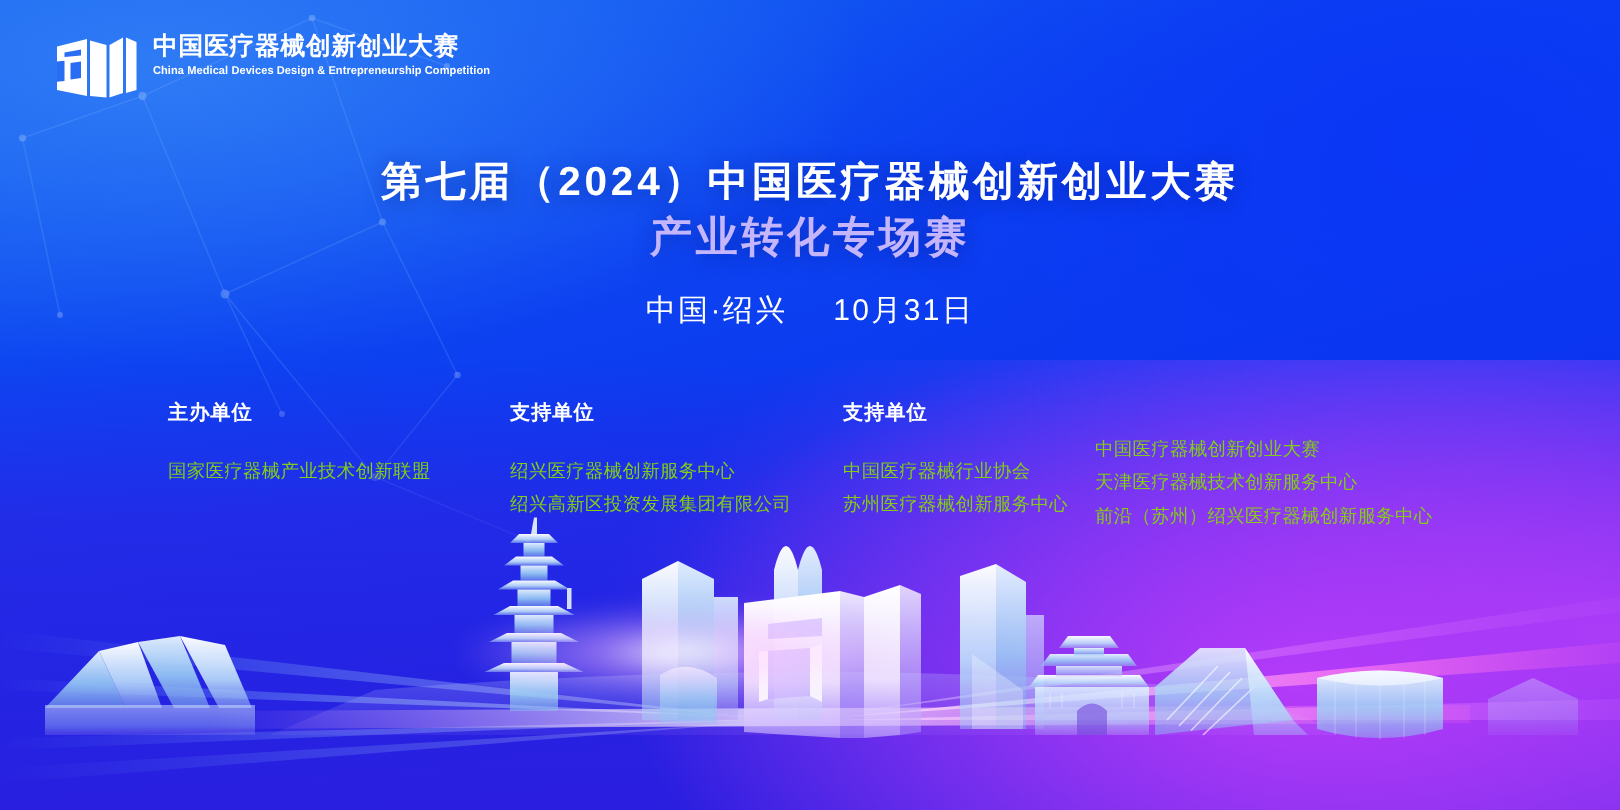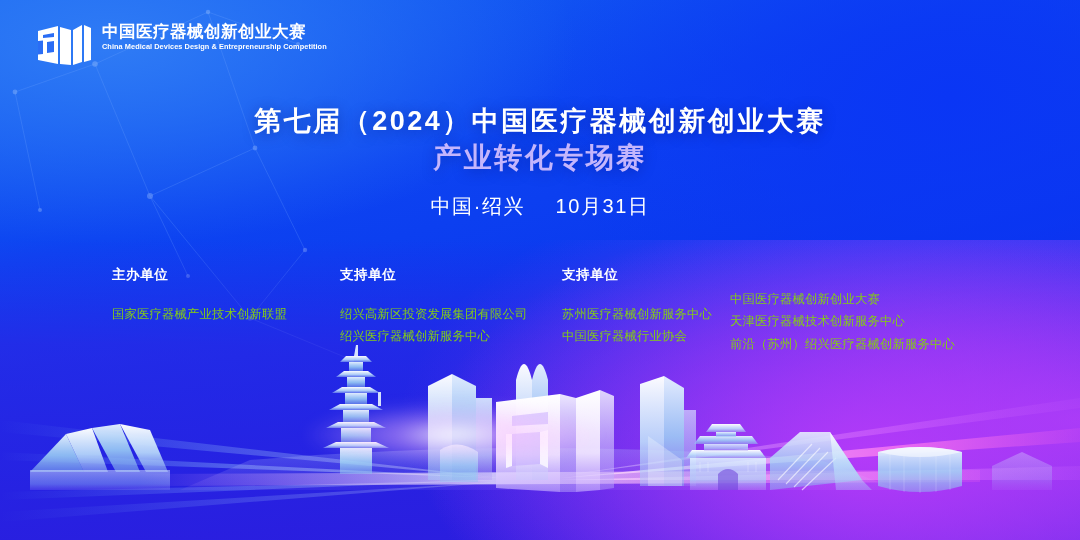--- a/index.html
+++ b/index.html
@@ -413,28 +413,28 @@
 
   <div class="orgs">
 
     <div class="org-col c1">
       <div class="org-head">主办单位</div>
       <div class="org-item">国家医疗器械产业技术创新联盟</div>
     </div>
 
     <div class="org-col c2">
       <div class="org-head">支持单位</div>
+      <div class="org-item">绍兴医疗器械创新服务中心</div>
       <div class="org-item">绍兴高新区投资发展集团有限公司</div>
-      <div class="org-item">绍兴医疗器械创新服务中心</div>
     </div>
 
     <div class="org-col c3">
       <div class="org-head">支持单位</div>
+      <div class="org-item">中国医疗器械行业协会</div>
       <div class="org-item">苏州医疗器械创新服务中心</div>
-      <div class="org-item">中国医疗器械行业协会</div>
     </div>
 
     <div class="org-col c4">
       <div class="org-item">中国医疗器械创新创业大赛</div>
       <div class="org-item">天津医疗器械技术创新服务中心</div>
       <div class="org-item">前沿（苏州）绍兴医疗器械创新服务中心</div>
     </div>
 
   </div>
 

